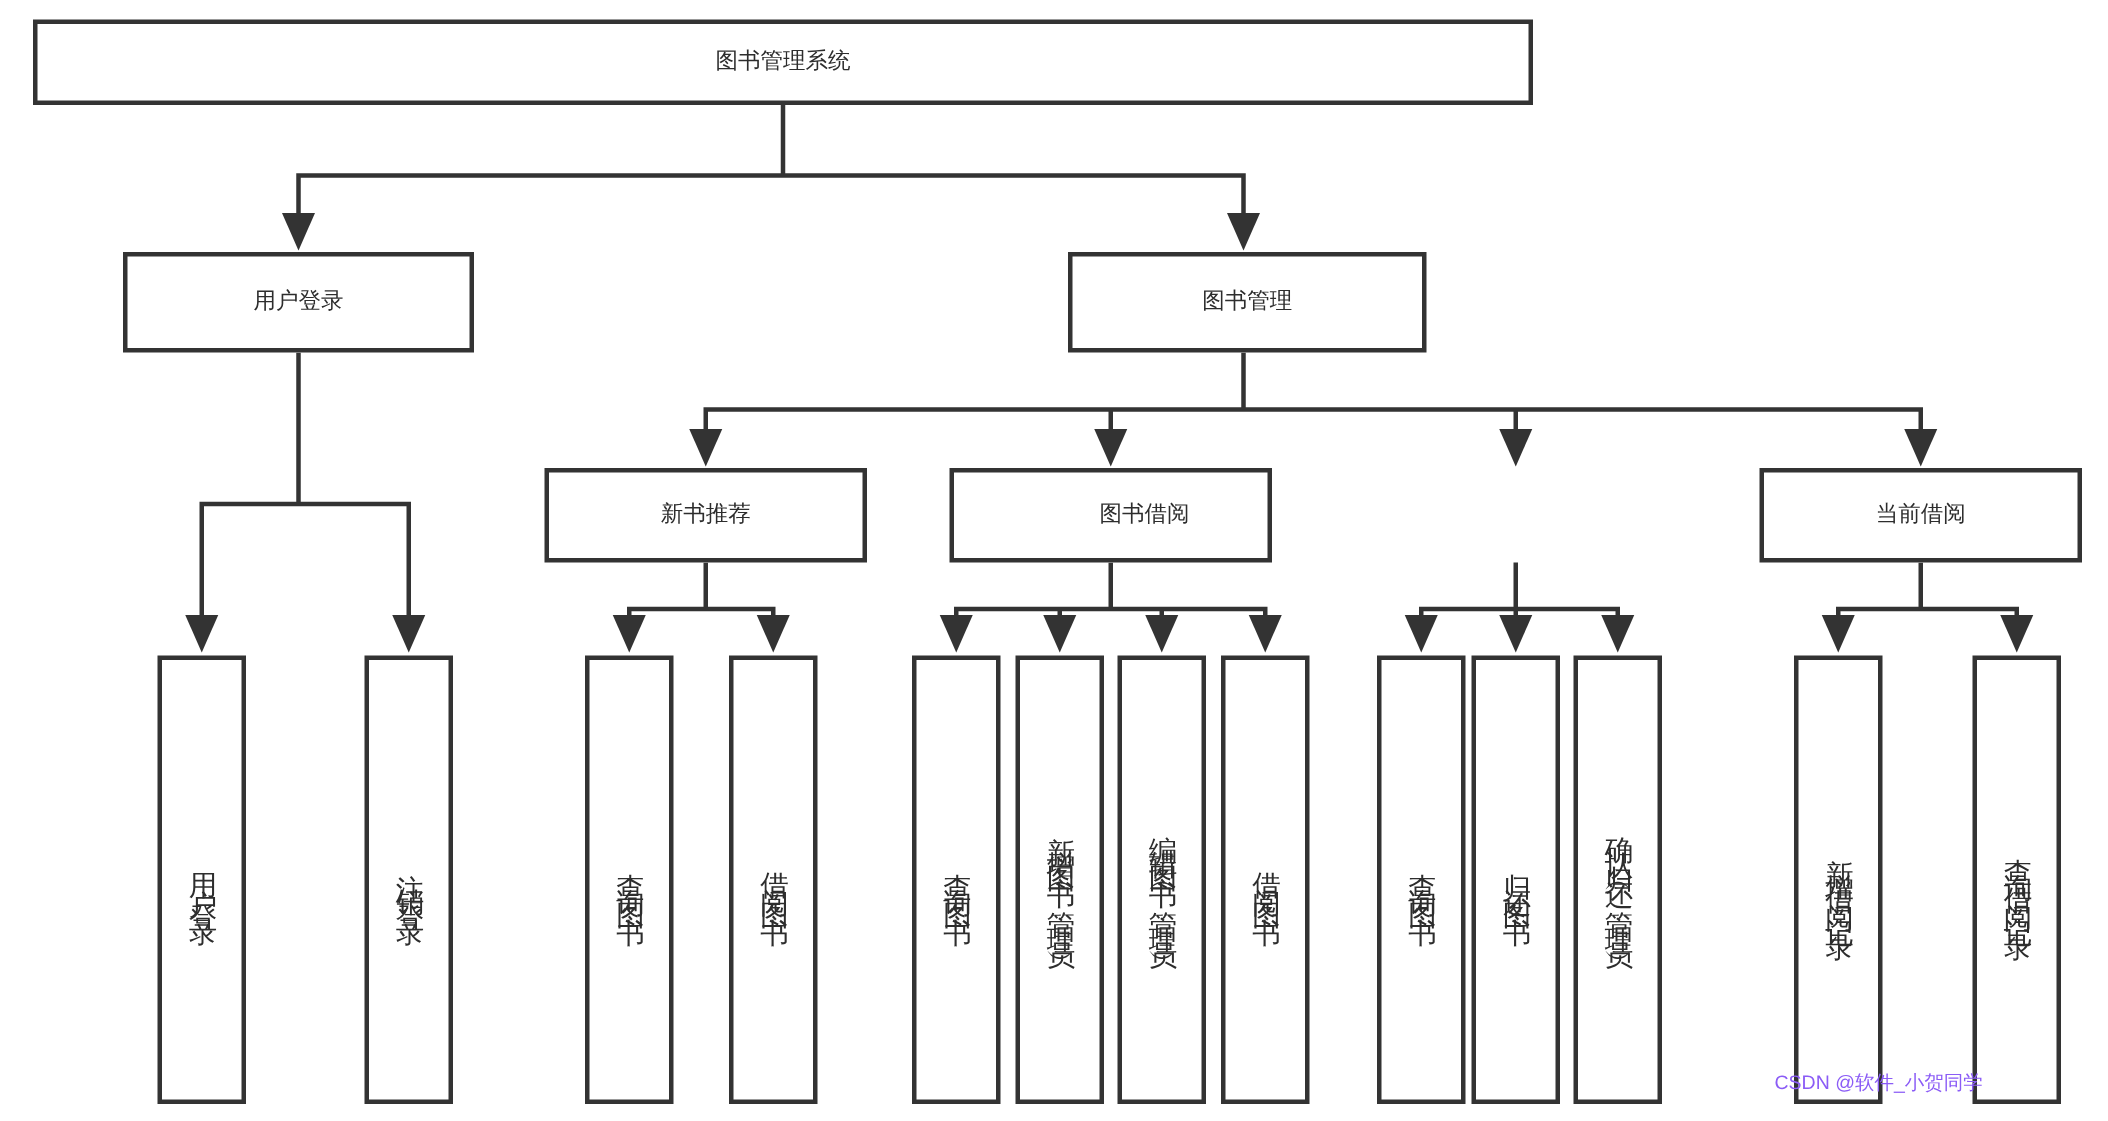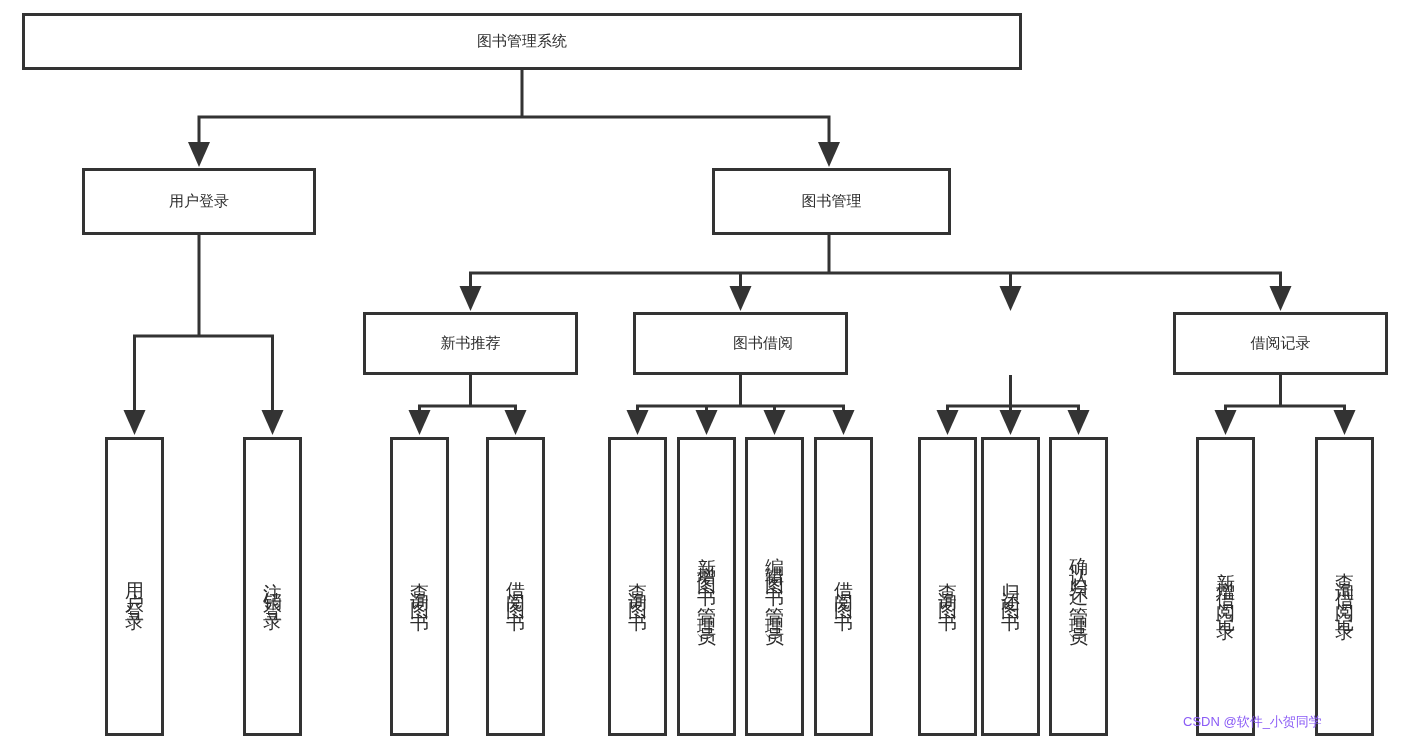--- a/index.html
+++ b/index.html
@@ -91,21 +91,21 @@
     </g>
   </svg>
 
   <div class="node h" style="left:22px; top:13px; width:1000px; height:57px;">图书管理系统</div>
 
   <div class="node h" style="left:82px; top:168px; width:234px; height:67px;">用户登录</div>
   <div class="node h" style="left:712px; top:168px; width:239px; height:67px;">图书管理</div>
 
   <div class="node h" style="left:363px; top:312px; width:215px; height:63px;">新书推荐</div>
   <div class="node h" style="left:633px; top:312px; width:215px; height:63px;padding-left:45px;">图书借阅</div>
-  <div class="node h" style="left:1173px; top:312px; width:215px; height:63px;">借阅记录</div>
+  <div class="node h" style="left:1173px; top:312px; width:215px; height:63px;">当前借阅</div>
 
   <div class="node v" style="left:105px; top:437px; width:59px; height:299px;">用户登录</div>
   <div class="node v" style="left:243px; top:437px; width:59px; height:299px;">注销登录</div>
 
   <div class="node v" style="left:390px; top:437px; width:59px; height:299px;">查询图书</div>
   <div class="node v" style="left:486px; top:437px; width:59px; height:299px;">借阅图书</div>
 
   <div class="node v" style="left:608px; top:437px; width:59px; height:299px;">查询图书</div>
   <div class="node v" style="left:677px; top:437px; width:59px; height:299px;">新增图书（管理员）</div>
   <div class="node v" style="left:745px; top:437px; width:59px; height:299px;">编辑图书（管理员）</div>

